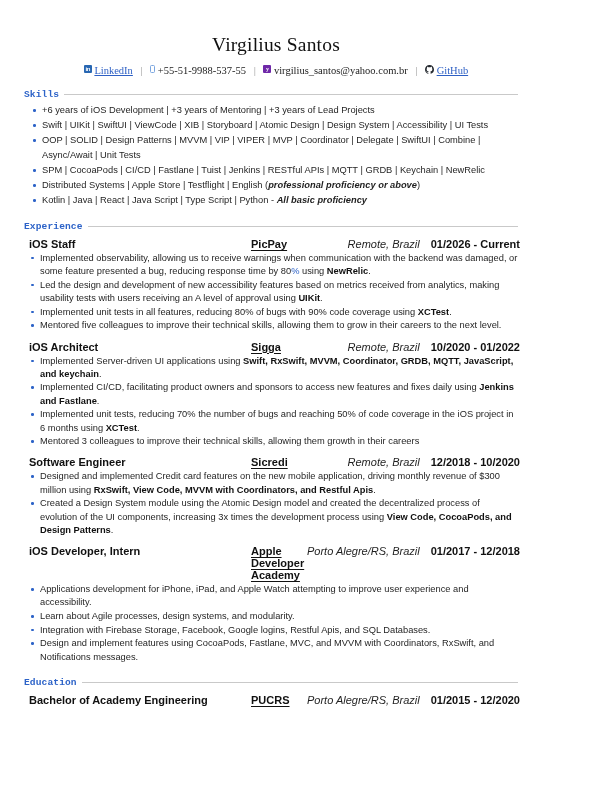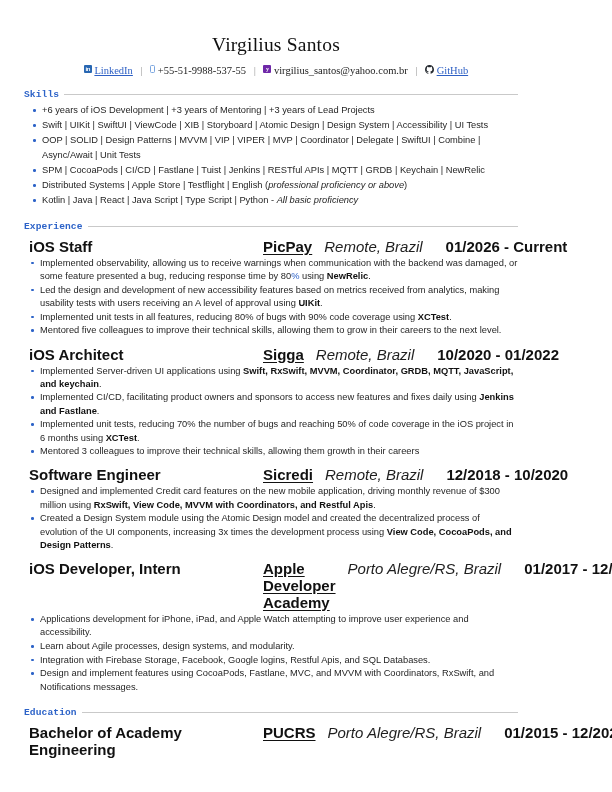--- a/index.html
+++ b/index.html
@@ -166,24 +166,23 @@
   }
 
   
   .entry {
     margin-top: 8px;
   }
   .entry-first { margin-top: 6px; }
   .entry-row {
     display: flex;
     align-items: baseline;
-    font-size: 15px;
+    font-size: 11px;
     padding-left: 5px;
     padding-right: 8px;
-    gap: 12px;
   }
   .e-title {
     font-weight: bold;
     color: #111;
     width: 222px;
     flex: 0 0 222px;
   }
   .e-company {
     flex: 1 1 auto;
     text-align: left;
@@ -203,21 +202,21 @@
   .e-dates {
     flex: 0 0 auto;
     font-weight: bold;
     color: #111;
     text-align: right;
     white-space: nowrap;
   }
   .entry .blist { margin-top: 2px; }
 
   b, strong { font-weight: bold; color: #111; }
-  i, em { font-style: italic; }
+  i, em { font-style: italic; font-weight: bold; }
   .pct { color: #2d63c8; }
 </style>
 </head>
 <body>
 
 <div class="page">
 
   <div>
     <div class="name">Virgilius Santos</div>
     <div class="contact-line">

